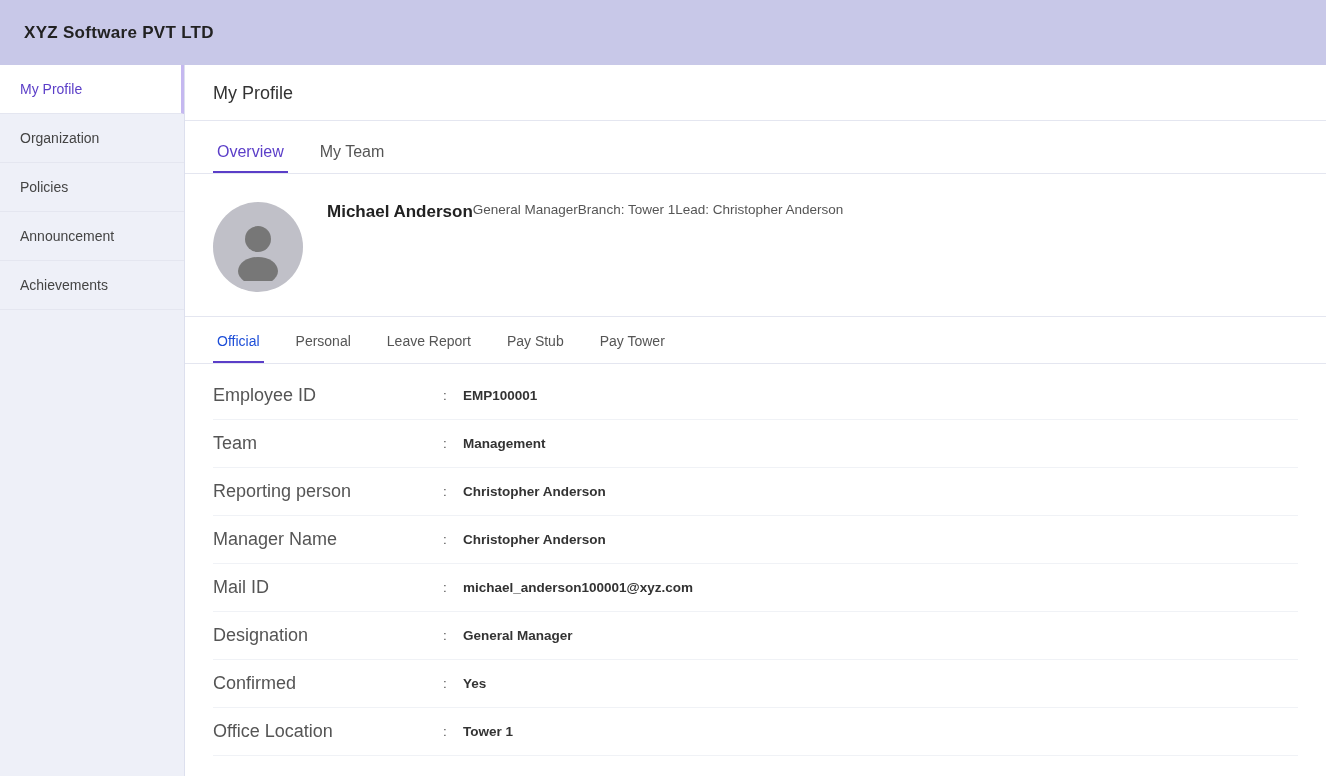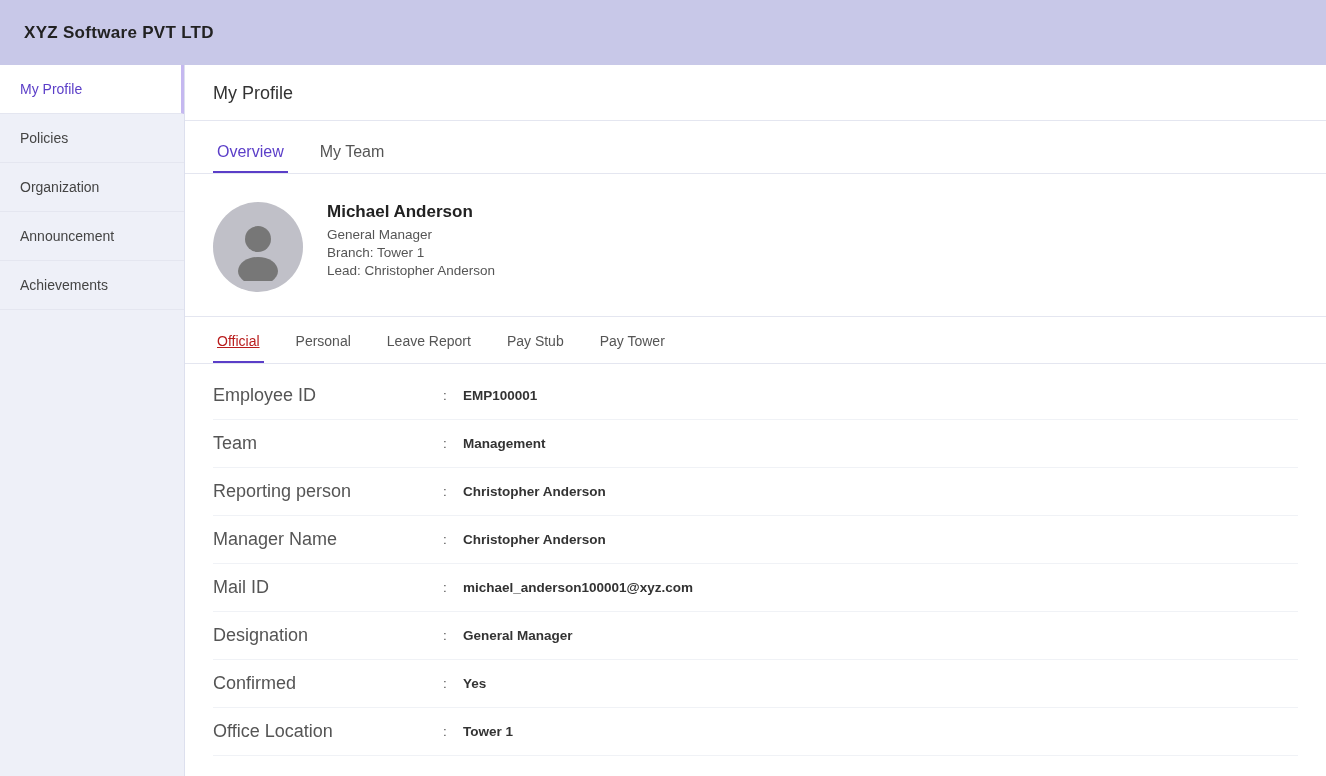--- a/index.html
+++ b/index.html
@@ -108,44 +108,43 @@
       align-items: center;
       justify-content: center;
       flex-shrink: 0;
       margin-right: 24px;
       overflow: hidden;
     }
     .avatar-svg {
       width: 68px;
       height: 68px;
     }
-    .profile-info { display: flex; flex-direction: column; justify-content: center; }
+    .profile-info { display: flex; flex-direction: row; justify-content: center; }
     .profile-name { font-size: 17px; font-weight: 600; color: #222; margin-bottom: 5px; }
     .profile-detail { font-size: 13.5px; color: #555; margin-bottom: 3px; }
 
     
     .sub-tabs {
       display: flex;
       padding: 0 28px;
       border-bottom: 1px solid #e4e6f0;
       margin-top: 4px;
     }
     .sub-tab-item {
       font-size: 14px;
       padding: 12px 4px;
       margin-right: 28px;
       cursor: pointer;
       color: #555;
       border-bottom: 2px solid transparent;
     }
     .sub-tab-item.active {
-      color: #b91c1c;
+      color: #1d4ed8;
       border-bottom: 2px solid #5b3ec8;
       font-weight: 500;
-      text-decoration: underline;
     }
 
     
     .fields-section {
       padding: 8px 28px 20px 28px;
     }
     .field-row {
       display: flex;
       align-items: center;
       padding: 13px 0;
@@ -174,22 +173,22 @@
 
 <div class="header">
   <span class="header-title">XYZ Software PVT LTD</span>
 </div>
 
 <div class="app-body">
 
   <nav class="sidebar">
 
   <div class="sidebar-item active">My Profile</div>
+      <div class="sidebar-item">Organization</div>
       <div class="sidebar-item">Policies</div>
-      <div class="sidebar-item">Organization</div>
       <div class="sidebar-item">Announcement</div>
       <div class="sidebar-item">Achievements</div>
     </nav>
 
   <div class="main-content">
 
     <div class="page-header">
       <span class="page-header-title">My Profile</span>
     </div>
 

